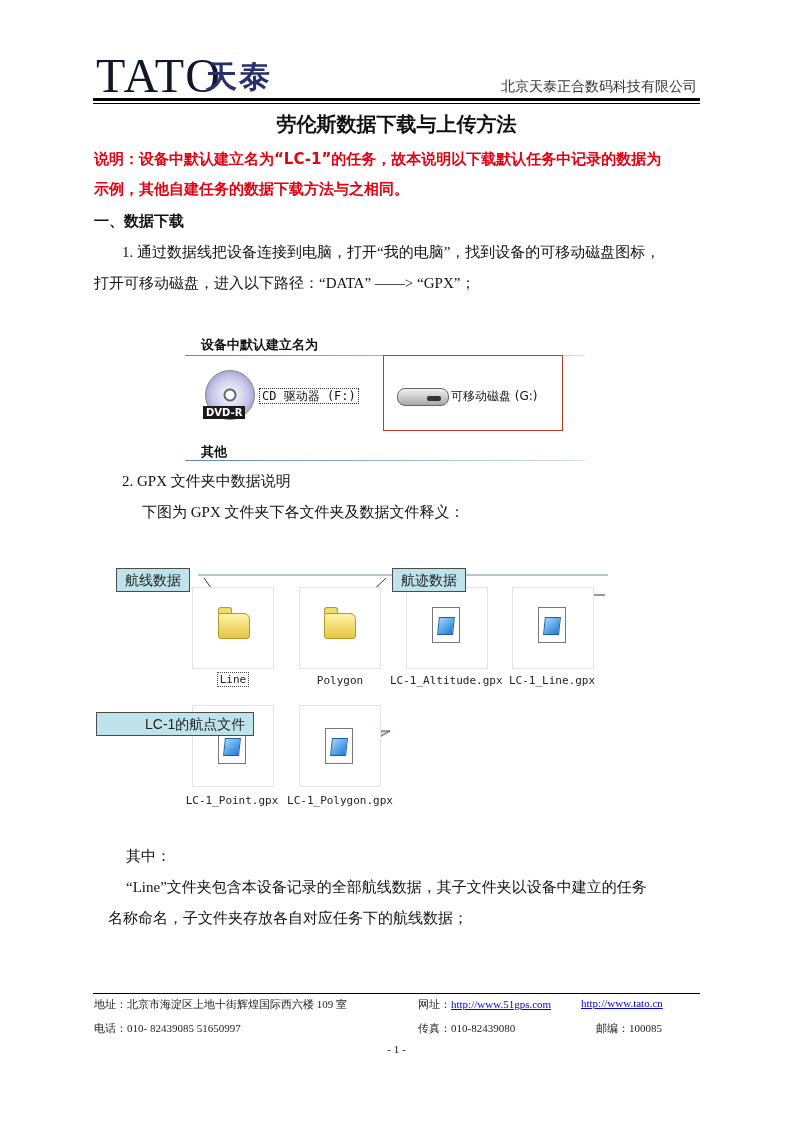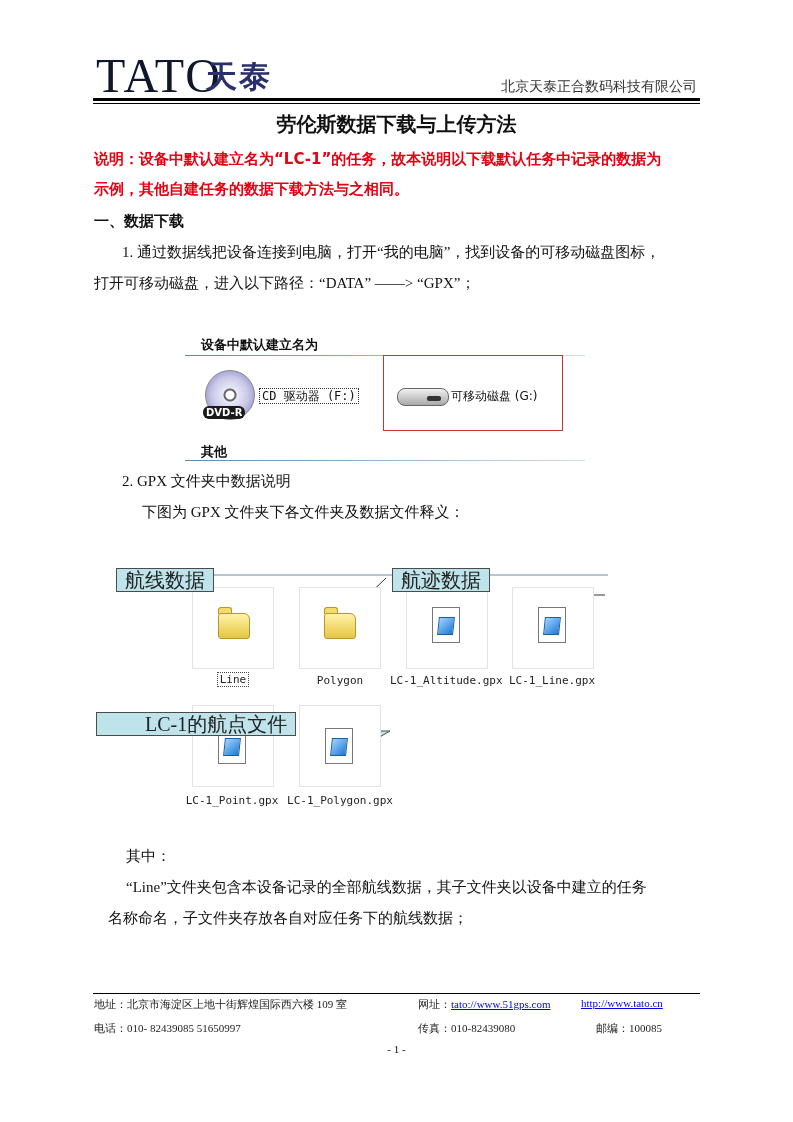--- a/index.html
+++ b/index.html
@@ -24,42 +24,42 @@
   .p { font-size:15px; color:#111; }
   .p1a { left:122px; top:243px; }
   .p1b { left:94px; top:274px; }
 
   
   .fig1 { left:185px; top:330px; width:400px; height:135px; }
   .sec-title { font-family:"DejaVu Sans", sans-serif; font-weight:bold; font-size:13px; color:#111; }
   .sec-line { height:1px; background:linear-gradient(to right,#5a8ab6,#cfe0ee); }
   .cd-icon { left:20px; top:40px; width:48px; height:48px; border-radius:50%;
              background:radial-gradient(circle at 50% 50%, #fff 0 4px, #666 5px 6px, #e8e8f8 7px, #c8c8e8 18px, #a8a8d8 24px); border:1px solid #888; }
-  .dvd-label { left:18px; top:76px; background:#1a1a1a; color:#fff; font-family:"DejaVu Sans", sans-serif; font-weight:bold; font-size:10px; padding:0 3px; line-height:13px;border-radius:6px; }
+  .dvd-label { left:18px; top:76px; background:#1a1a1a; color:#fff; font-family:"DejaVu Sans", sans-serif; font-weight:bold; font-size:10px; padding:0 3px; line-height:13px; }
   .cd-text { left:74px; top:58px; font-family:"DejaVu Sans Mono", monospace; font-size:12px; border:1px dotted #333; padding:0 2px; line-height:14px; }
   .sel-box { left:198px; top:25px; width:178px; height:74px; border:1.5px solid #c0392b; }
   .hdd { left:212px; top:58px; width:50px; height:16px; border-radius:8px;
          background:linear-gradient(#f0f0f0,#a8a8a8); border:1px solid #666; }
   .hdd-slot { left:242px; top:66px; width:14px; height:5px; background:#333; border-radius:2px; }
   .hdd-text { left:266px; top:58px; font-family:"DejaVu Sans", sans-serif; font-size:12px; }
 
   .p2 { left:122px; top:472px; }
   .p3 { left:142px; top:503px; }
 
   
   .fig2 { left:100px; top:562px; width:560px; height:250px; }
   .top-line { left:98px; top:12px; width:410px; height:2px; background:#b6c7d2; }
   .tile { width:80px; height:80px; border:1px solid #e4e4e4; background:#fff; }
   .folder { width:30px; height:24px; background:linear-gradient(#fff3a8,#e5c542); border:1px solid #b8962a; border-radius:3px 6px 3px 3px; }
   .folder-tab { width:12px; height:6px; background:#f4dc6a; border:1px solid #b8962a; border-bottom:none; border-radius:3px 3px 0 0; }
   .doc { width:26px; height:34px; background:#fff; border:1px solid #777; }
   .doc-inner { width:14px; height:16px; background:linear-gradient(135deg,#9fd4ff,#1e7ad6); border:1px solid #1a5fa0; transform:skewX(-6deg); }
   .fname { font-family:"DejaVu Sans Mono", monospace; font-size:11px; color:#222; text-align:center; white-space:nowrap; }
   .fname-boxed { border:1px dotted #444; padding:0 2px; }
-  .callout { background:#bfe3ea; border:1.2px solid #4b4b4b; font-family:Liberation Serif, serif; font-size:20px; color:#222; line-height:22px; padding:0 8px; white-space:nowrap; }
+  .callout { background:#bfe3ea; border:1.2px solid #4b4b4b; font-family:Liberation Sans, sans-serif; font-size:14px; color:#222; line-height:22px; padding:0 8px; white-space:nowrap; }
   .callout-v { background:#bfe3ea; border:1.2px solid #4b4b4b; font-family:"DejaVu Sans", sans-serif; font-size:14px; color:#222; width:28px; text-align:center; line-height:19.5px; padding:3px 0; }
   svg.lines { position:absolute; left:0; top:0; }
 
   .p4 { left:126px; top:847px; }
   .p5 { left:126px; top:878px; }
   .p6 { left:108px; top:909px; }
 
   
   .foot-rule { left:93px; right:93px; top:993px; height:1px; background:#000; }
   .foot { font-size:11px; color:#222; }
@@ -155,21 +155,21 @@
 
 </div>
 
 <div class="abs p p4">其中：</div>
 <div class="abs p p5">“Line”文件夹包含本设备记录的全部航线数据，其子文件夹以设备中建立的任务</div>
 <div class="abs p p6">名称命名，子文件夹存放各自对应任务下的航线数据；</div>
 
 <div class="abs foot-rule"></div>
 <div class="abs foot" style="left:94px;top:997px;">地址：北京市海淀区上地十街辉煌国际西六楼 109 室</div>
 <div class="abs foot" style="left:418px;top:997px;">
-  <span>网址：</span><a>tato://www.51gps.com</a>
+  <span>网址：</span><a>http://www.51gps.com</a>
 </div>
 <div class="abs foot" style="left:581px;top:997px;">
   <a>http://www.tato.cn</a>
 </div>
 <div class="abs foot" style="left:94px;top:1021px;">电话：010- 82439085   51650997</div>
 <div class="abs foot" style="left:418px;top:1021px;">传真：010-82439080</div>
 <div class="abs foot" style="left:596px;top:1021px;">邮编：100085</div>
 <div class="abs page-no">- 1 -</div>
 
 </body></html>

